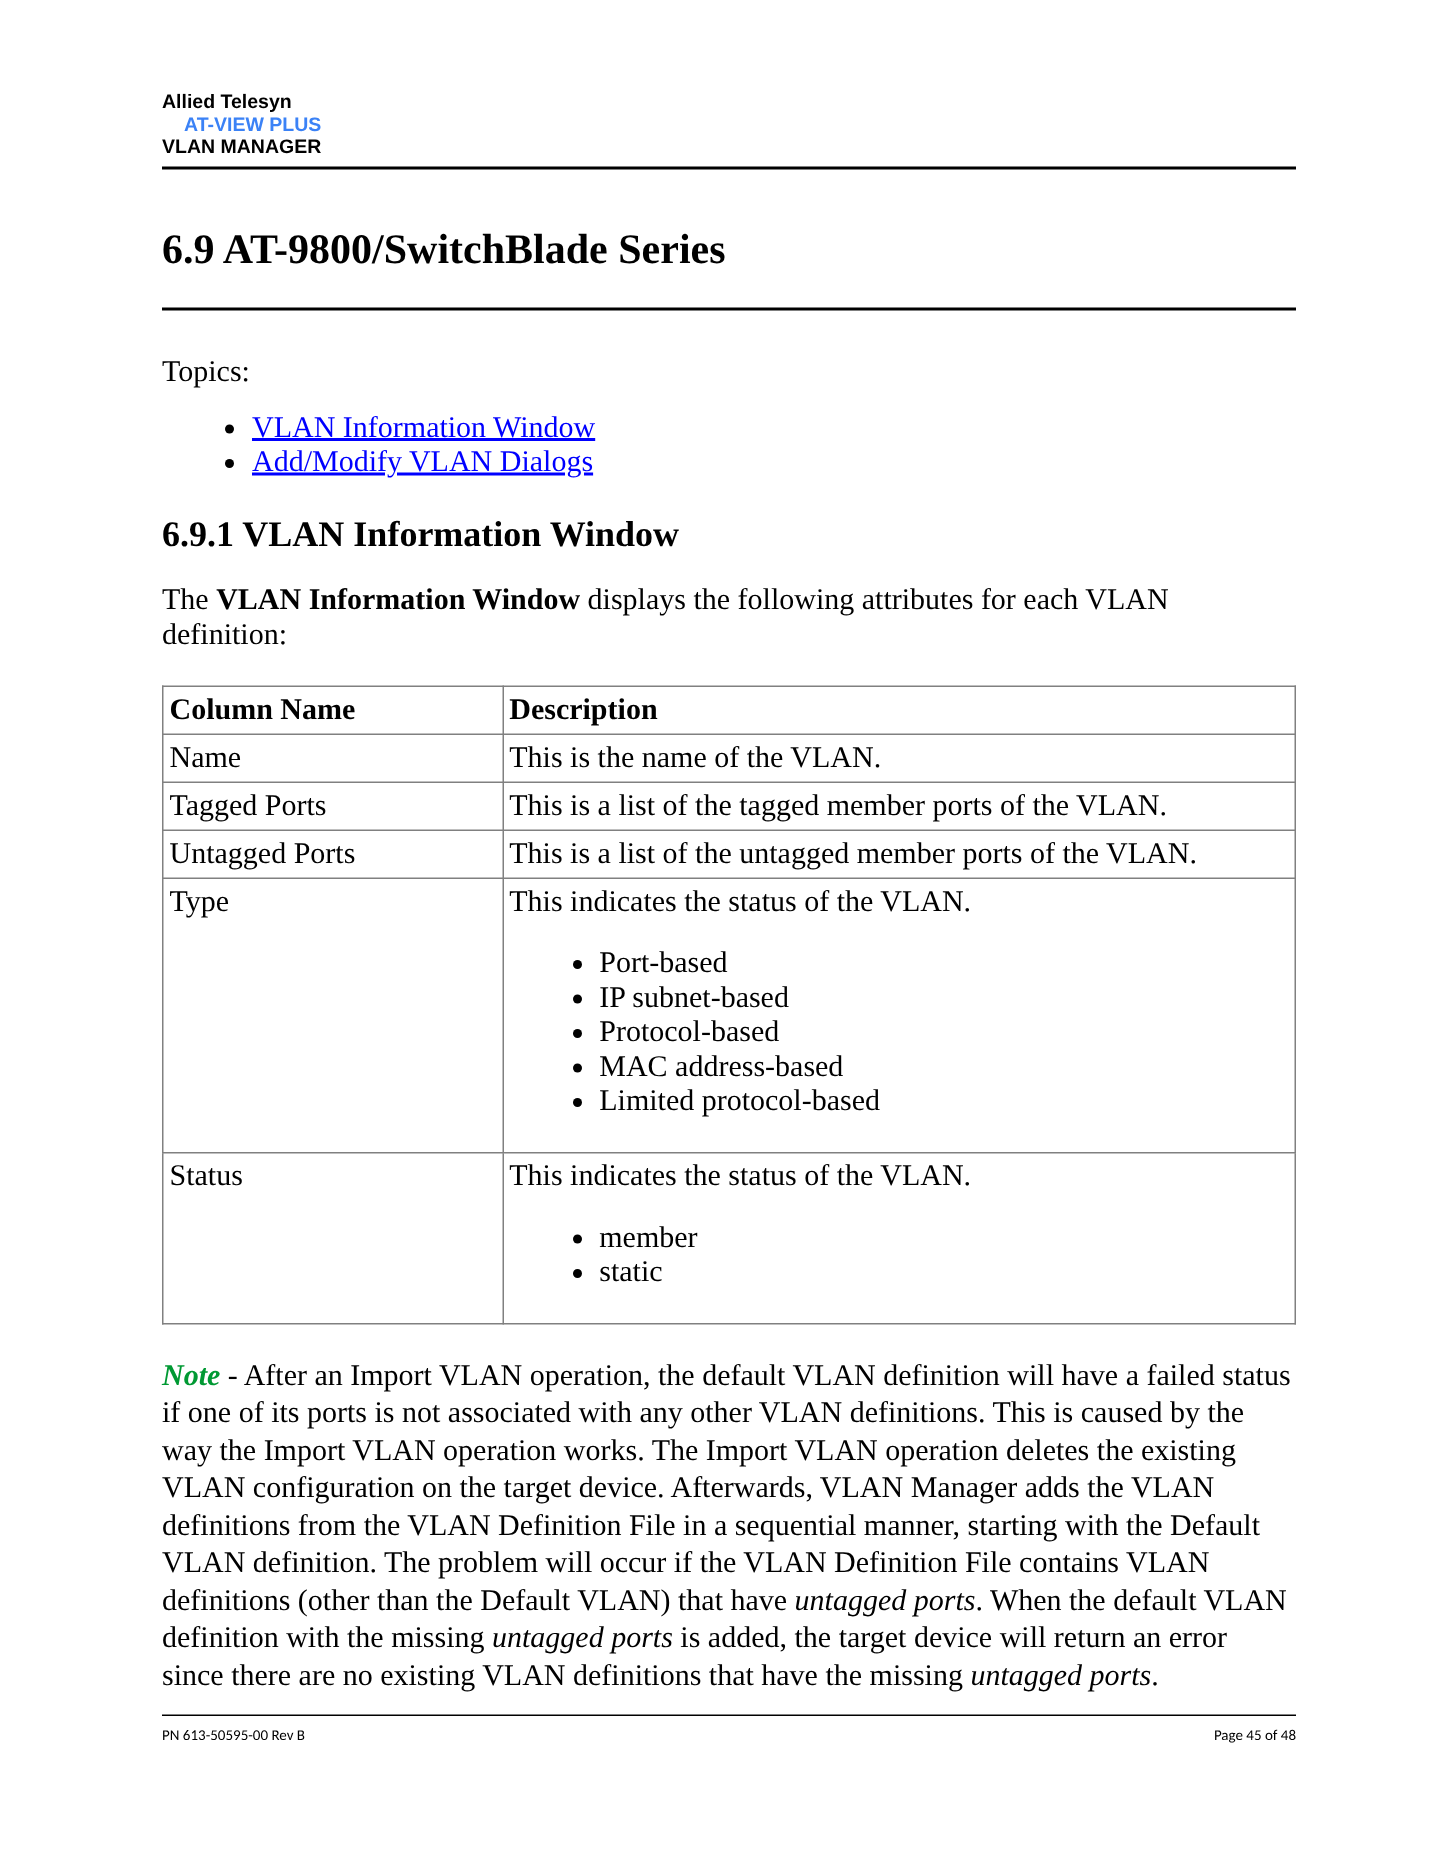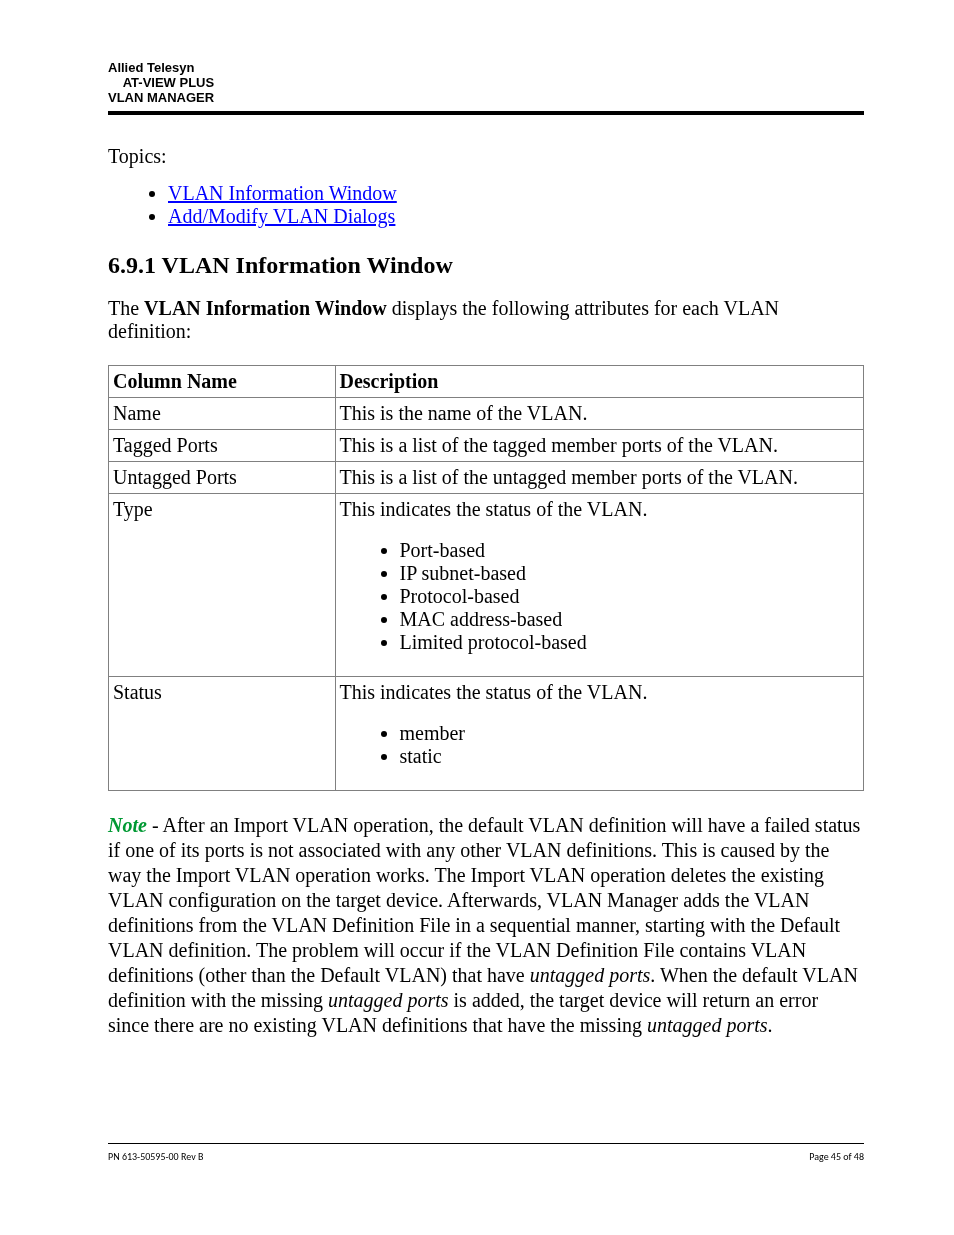--- a/index.html
+++ b/index.html
@@ -21,21 +21,21 @@
     display: flex;
     justify-content: space-between;
     align-items: flex-start;
     font-family: Verdana, Arial, sans-serif;
     font-size: 13px;
     font-weight: bold;
     flex-direction: column;
   }
   .header-left { text-align: left; }
   .header-right { text-align: right; }
-  .header-blue { color: #000000; }
+  .header-blue { color: #3b82f6; }
   .header-rule {
     border: none;
     border-top: 2px solid #000;
     margin: 6px 0 0 0;
   }
   .title {
     font-size: 28px;
     font-weight: bold;
     margin: 38px 0 22px 0;
   }
@@ -109,20 +109,21 @@
 
   <div class="header-row">
     <div class="header-left">Allied Telesyn</div>
     <div class="header-right">
       <span class="header-blue">AT-VIEW PLUS</span><br>
       <span>VLAN MANAGER</span>
     </div>
   </div>
   <hr class="header-rule">
 
+  <div class="title">6.9 AT-9800/SwitchBlade Series</div>
   <hr class="title-rule">
 
   <p class="topics-label">Topics:</p>
   <ul class="topics">
     <li><a class="link" href="#">VLAN Information Window</a></li>
     <li><a class="link" href="#">Add/Modify VLAN Dialogs</a></li>
   </ul>
 
   <div class="subheading">6.9.1 VLAN Information Window</div>
 

